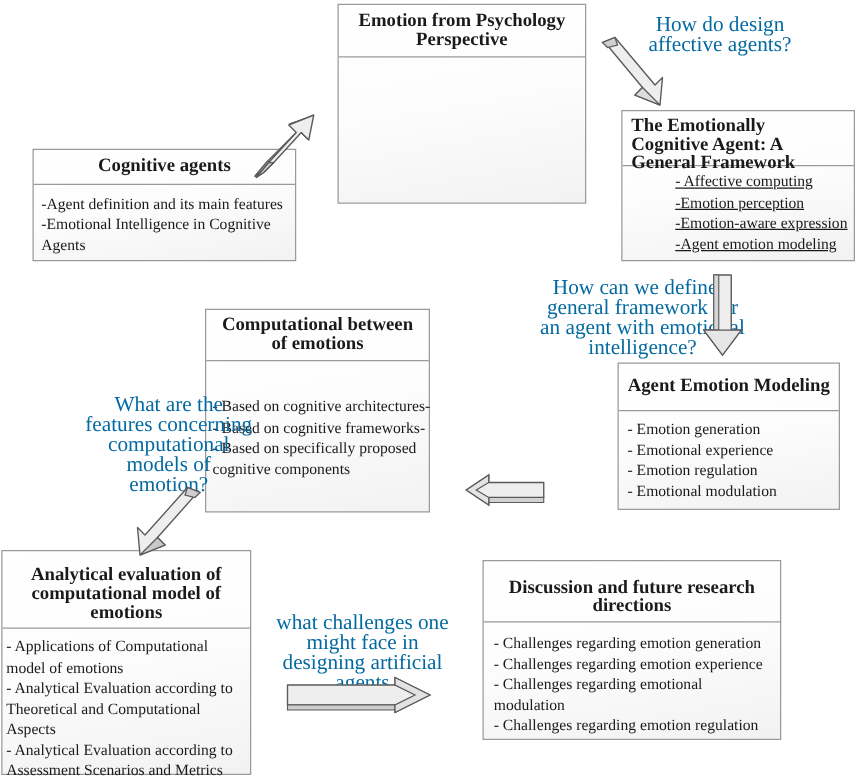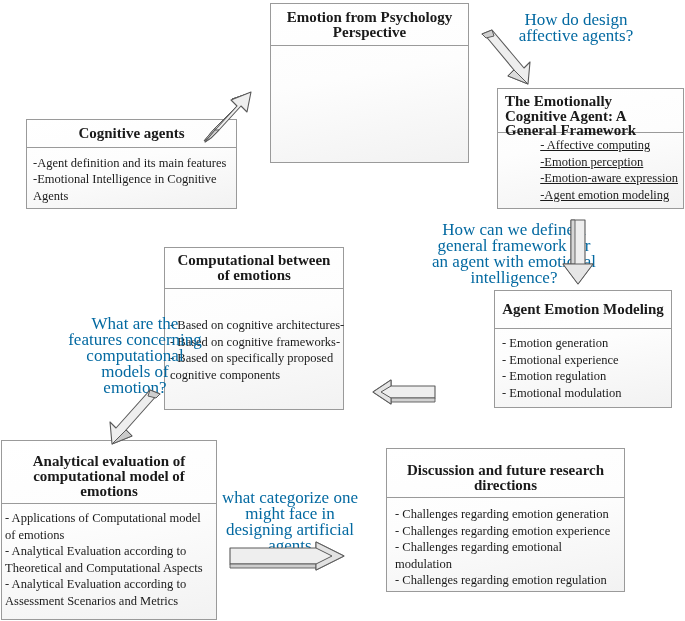--- a/index.html
+++ b/index.html
@@ -101,21 +101,21 @@
   </div>
 
   <div class="box" style="left:470px; top:290px; width:178px; height:118px;margin-left:24px;">
     <div class="box-header" style="height:38px;">Agent Emotion Modeling</div>
     <div class="box-body" style="padding-left:7px; padding-top:6px;">- Emotion generation
 - Emotional experience
 - Emotion regulation
 - Emotional modulation</div>
   </div>
 
-  <div class="box" style="left:1px; top:440px; width:216px; height:180px;">
+  <div class="box" style="left:1px; top:440px; width:200px; height:180px;">
     <div class="box-header" style="height:63px; padding-top:12px;">Analytical evaluation of computational model of emotions</div>
     <div class="box-body" style="padding-left:3px; padding-top:6px;"> - Applications of Computational model of emotions
  - Analytical Evaluation according to Theoretical and Computational Aspects
  - Analytical Evaluation according to Assessment Scenarios and Metrics</div>
   </div>
 
   <div class="box" style="left:359px; top:448px; width:239px; height:144px;margin-left:27px;">
     <div class="box-header" style="height:62px; padding-top:14px; align-items:flex-start;">Discussion and future research directions</div>
     <div class="box-body" style="padding-left:8px; padding-top:8px;">- Challenges regarding emotion generation
 - Challenges regarding emotion experience
@@ -174,21 +174,21 @@
   <div class="arrow-holder" style="left:94px; top:388px; width:70px; height:66px;">
     <svg width="70" height="66" viewBox="0 0 70 66">
       <g stroke="#5a5a5a" stroke-width="1.1" fill="#eeeeee" stroke-linejoin="round">
         <path d="M66,6 L56,2 L22,40 L16,34 L18,56 L38,48 L32,42 L64,6 Z"></path>
       </g>
       <path d="M66,6 L56,2 L54,8 L62,10 Z" fill="#cfcfcf" stroke="#5a5a5a" stroke-width="1"></path>
       <path d="M18,56 L38,48 L32,42 L24,50 Z" fill="#c9c9c9" stroke="#5a5a5a" stroke-width="1"></path>
     </svg>
   </div>
 
-  <div class="conn-label" style="left:218px; top:490px; width:144px;">what categorize one might face in designing artificial agents</div>
+  <div class="conn-label" style="left:218px; top:490px; width:144px;">what challenges one might face in designing artificial agents</div>
   <div class="arrow-holder" style="left:228px; top:540px; width:118px; height:34px;">
     <svg width="118" height="34" viewBox="0 0 118 34">
       <g stroke="#5a5a5a" stroke-width="1.1" fill="#eeeeee" stroke-linejoin="round">
         <path d="M2,8 L88,8 L88,2 L116,16 L88,30 L88,24 L2,24 Z"></path>
       </g>
       <path d="M2,24 L88,24 L88,28 L2,28 Z" fill="#cdcdcd" stroke="#5a5a5a" stroke-width="0.9"></path>
       <path d="M88,2 L116,16 L88,30 L88,24 L104,16 L88,8 Z" fill="#e2e2e2" stroke="#5a5a5a" stroke-width="1"></path>
     </svg>
   </div>
 

